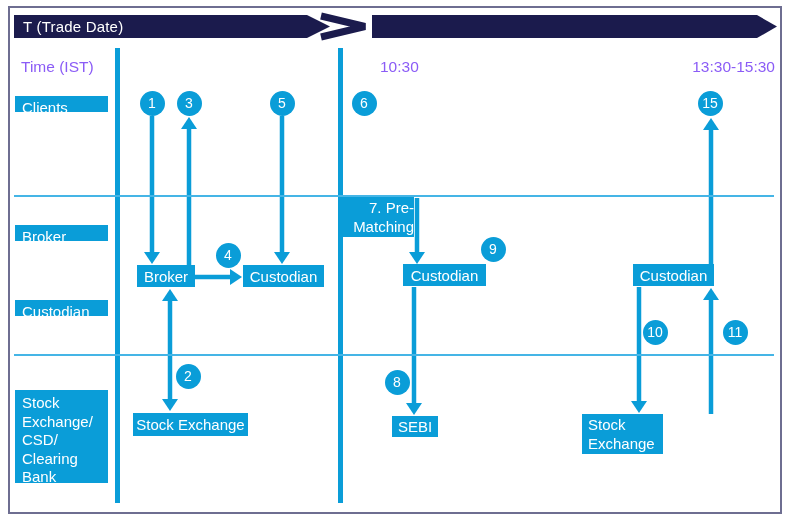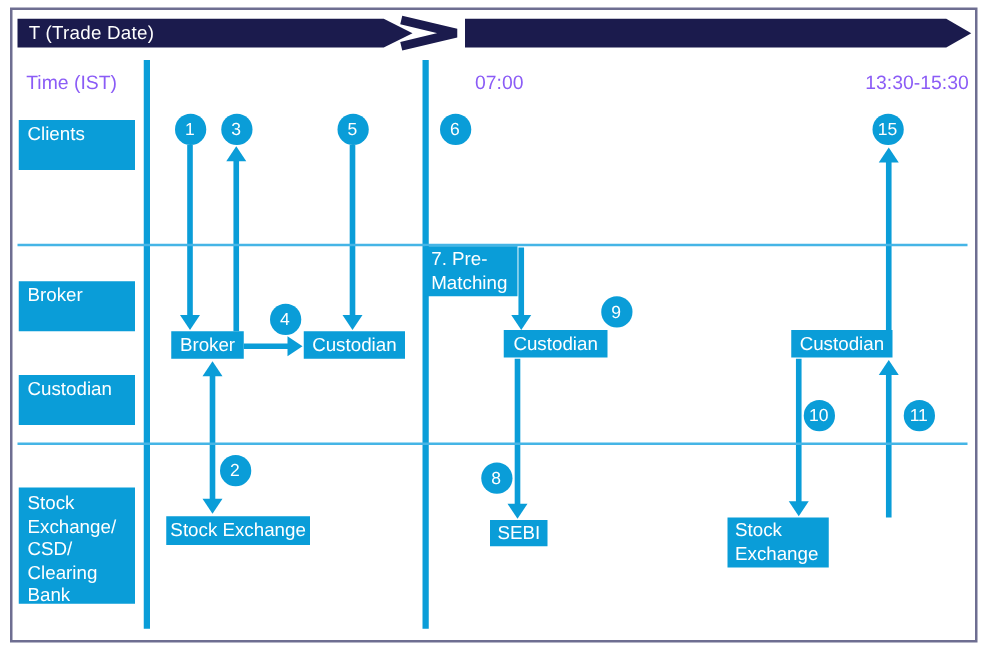--- a/index.html
+++ b/index.html
@@ -20,35 +20,35 @@
     position:absolute;color:#fff;font-size:15px;font-weight:500;
     white-space:nowrap;letter-spacing:.2px;
   }
   .time-text{
     position:absolute;color:#8b5cf6;font-size:15.5px;white-space:nowrap;
   }
   .vline{position:absolute;width:5px;background:#0a9dd8;top:48px;height:455px;}
   .lane-divider{position:absolute;left:14px;width:760px;height:2px;background:#45b5e6;}
   .lane-label{
     position:absolute;left:15px;width:93px;background:#0a9dd8;color:#fff;
-    font-size:15px;box-sizing:border-box;padding:3px 0 0 7px;height:40px;
+    font-size:15px;box-sizing:border-box;padding:3px 0 0 7px;height:16px;
   }
   .lane-label.tall{height:93px;padding-top:4px;line-height:18.5px;white-space:pre-line;}
   .node{
     position:absolute;background:#0a9dd8;color:#fff;font-size:15px;
     display:flex;align-items:center;justify-content:center;
     box-sizing:border-box;white-space:nowrap;
   }
   .node.multiline{
     white-space:pre-line;justify-content:flex-start;align-items:flex-start;
     padding:1px 0 0 6px;line-height:19px;
   }
   .node.pre-matching{
     white-space:normal;justify-content:flex-start;align-items:flex-start;
-    padding:1px 0 0 5px;line-height:19px;text-align:left;
+    padding:1px 0 0 5px;line-height:19px;text-align:right;
   }
   .step{
     position:absolute;width:25px;height:25px;border-radius:50%;
     background:#0a9dd8;color:#fff;font-size:14px;
     display:flex;align-items:center;justify-content:center;
   }
 </style>
 </head>
 <body>
 
@@ -93,21 +93,21 @@
       <polygon class="cyan-fill" points="703,300 719,300 711,288"></polygon>
 
       <line class="cyan-stroke" x1="711" y1="129" x2="711" y2="264"></line>
       <polygon class="cyan-fill" points="703,130 719,130 711,118"></polygon>
     </g>
   </svg>
 
   <div class="banner-text" style="left:23px;top:18px;">T (Trade Date)</div>
 
   <div class="time-text" style="left:21px;top:58px;">Time (IST)</div>
-  <div class="time-text" style="left:380px;top:58px;">07:00</div>
+  <div class="time-text" style="left:380px;top:58px;">10:30</div>
   <div class="time-text" style="left:685px;top:58px;width:90px;text-align:right;">13:30-15:30</div>
 
   <div class="vline" style="left:115px;"></div>
   <div class="vline" style="left:338px;"></div>
 
   <div class="lane-divider" style="top:195px;"></div>
   <div class="lane-divider" style="top:354px;"></div>
 
   <div class="lane-label" style="top:96px;">Clients</div>
   <div class="lane-label" style="top:225px;">Broker</div>

